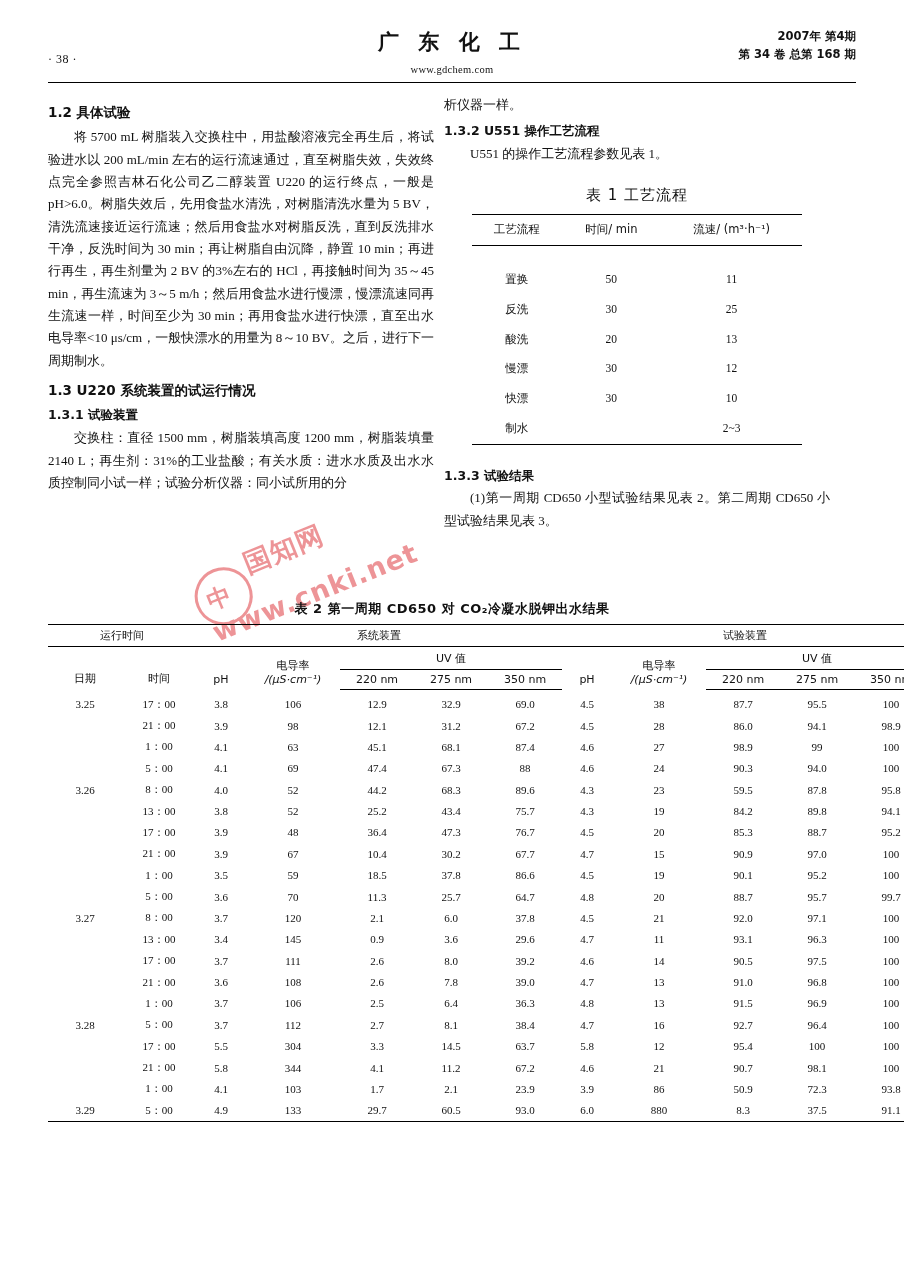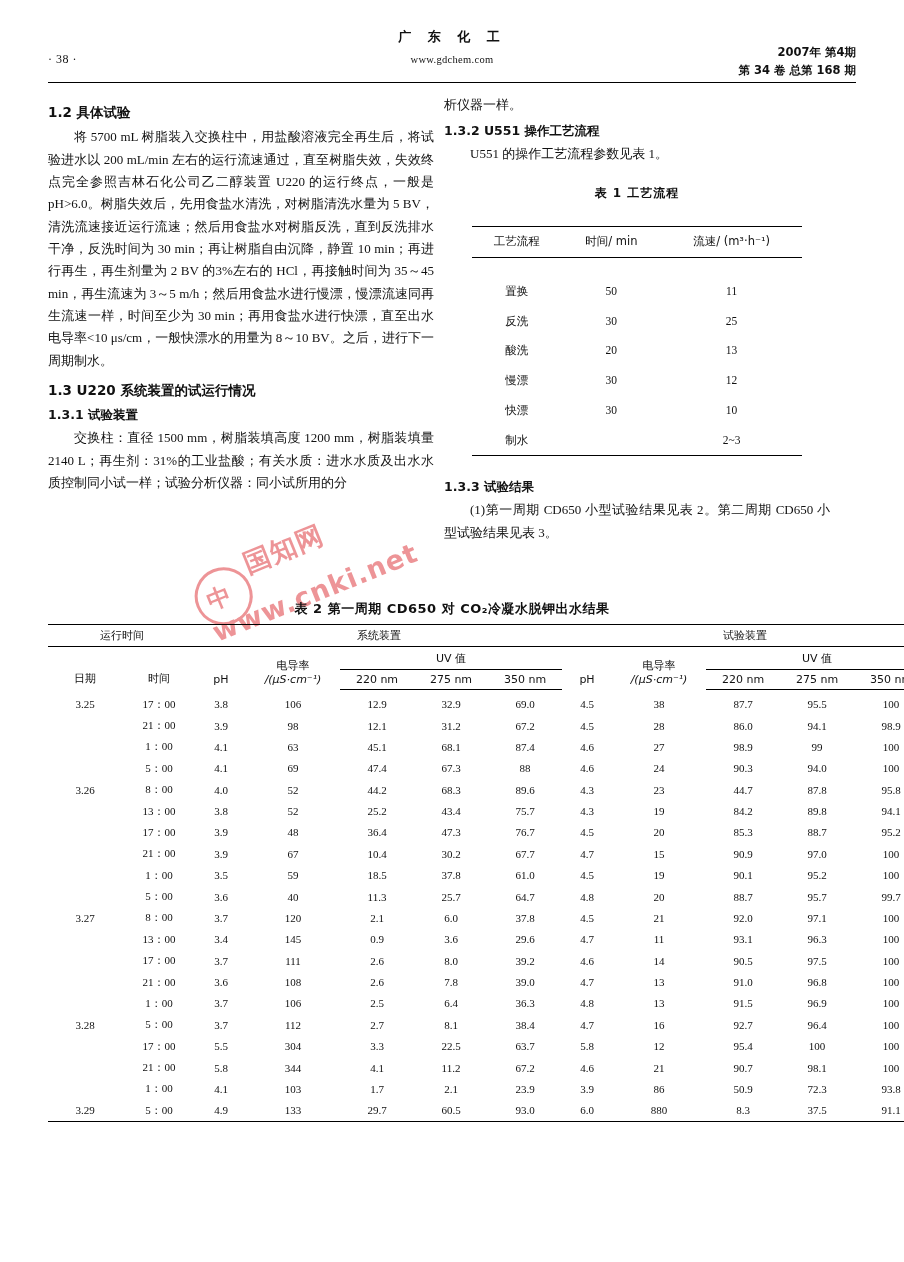--- a/index.html
+++ b/index.html
@@ -39,33 +39,33 @@
   .hdr-center {
     position: absolute;
     left: 0;
     right: 0;
     top: 0;
     text-align: center;
   }
   .hdr-journal {
     font-family: "DejaVu Sans", sans-serif;
     font-weight: bold;
-    font-size: 13px;
+    font-size: 21px;
     letter-spacing: 6px;
   }
   .hdr-site {
     font-family: "Liberation Serif", serif;
     font-size: 10.5px;
     margin-top: 8px;
     letter-spacing: 0.3px;
   }
   .hdr-right {
     position: absolute;
     right: 0;
-    top: 16px;
+    top: 0;
     text-align: right;
     font-size: 11.5px;
     line-height: 1.55;
     font-family: "DejaVu Sans", sans-serif;
     font-weight: bold;
   }
   .rule {
     position: absolute;
     left: 48px;
     right: 48px;
@@ -106,23 +106,23 @@
   }
   p.body.noindent { text-indent: 0; }
 
   
   .tbl1-wrap {
     margin-top: 18px;
   }
   .tbl-caption {
     text-align: center;
     font-family: "DejaVu Sans", sans-serif;
-    font-weight: bold;
-    font-size: 12px;
-    margin-bottom: 22px;
+    font-weight: normal;
+    font-size: 15px;
+    margin-bottom: 5px;
     letter-spacing: 1px;
   }
   table.t1 {
     border-collapse: collapse;
     width: 330px;
     margin: 4px auto;
     font-size: 11.5px;
     font-family: "Liberation Serif", serif;
   }
   table.t1 th, table.t1 td {
@@ -414,21 +414,21 @@
           <tr>
             <td class="date">3.26</td>
             <td>8：00</td>
             <td>4.0</td>
             <td>52</td>
             <td>44.2</td>
             <td>68.3</td>
             <td>89.6</td>
             <td>4.3</td>
             <td>23</td>
-            <td>44.7</td>
+            <td>59.5</td>
             <td>87.8</td>
             <td>95.8</td>
           </tr>
           <tr>
             <td class="date"></td>
             <td>13：00</td>
             <td>3.8</td>
             <td>52</td>
             <td>25.2</td>
             <td>43.4</td>
@@ -467,32 +467,32 @@
             <td>97.0</td>
             <td>100</td>
           </tr>
           <tr>
             <td class="date"></td>
             <td>1：00</td>
             <td>3.5</td>
             <td>59</td>
             <td>18.5</td>
             <td>37.8</td>
-            <td>61.0</td>
+            <td>86.6</td>
             <td>4.5</td>
             <td>19</td>
             <td>90.1</td>
             <td>95.2</td>
             <td>100</td>
           </tr>
           <tr>
             <td class="date"></td>
             <td>5：00</td>
             <td>3.6</td>
-            <td>40</td>
+            <td>70</td>
             <td>11.3</td>
             <td>25.7</td>
             <td>64.7</td>
             <td>4.8</td>
             <td>20</td>
             <td>88.7</td>
             <td>95.7</td>
             <td>99.7</td>
           </tr>
           <tr>
@@ -578,21 +578,21 @@
             <td>92.7</td>
             <td>96.4</td>
             <td>100</td>
           </tr>
           <tr>
             <td class="date"></td>
             <td>17：00</td>
             <td>5.5</td>
             <td>304</td>
             <td>3.3</td>
-            <td>22.5</td>
+            <td>14.5</td>
             <td>63.7</td>
             <td>5.8</td>
             <td>12</td>
             <td>95.4</td>
             <td>100</td>
             <td>100</td>
           </tr>
           <tr>
             <td class="date"></td>
             <td>21：00</td>

